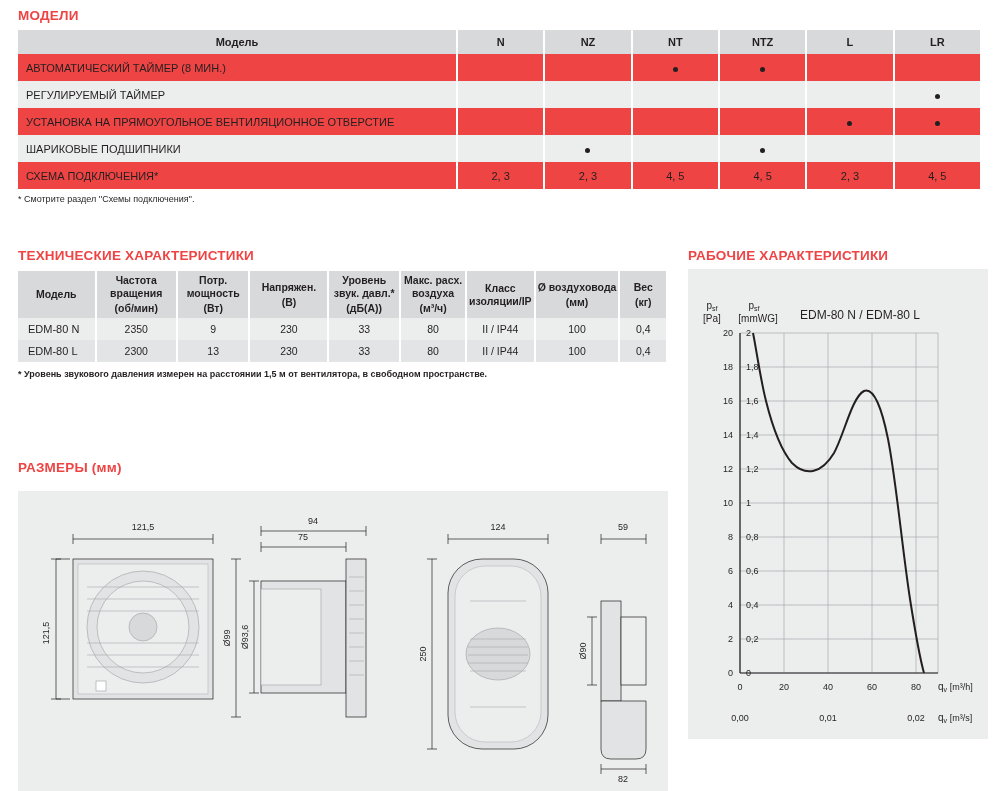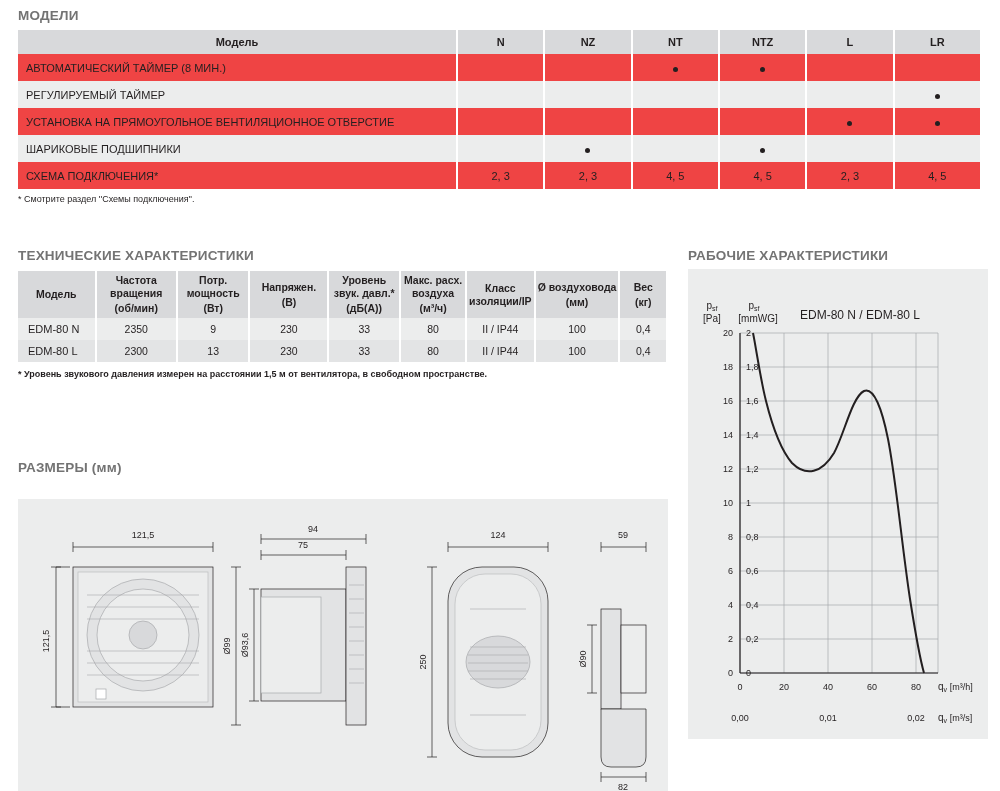--- a/index.html
+++ b/index.html
@@ -18,21 +18,21 @@
   .page {
     position: relative;
     width: 1000px;
     height: 791px;
   }
   h2.section-title {
     font-size: 13.5px;
     font-weight: bold;
     margin: 0;
     letter-spacing: 0.2px;
-    color: #737373;
+    color: #ef4444;
   }
   
   #models-block {
     position: absolute;
     left: 18px;
     top: 8px;
     width: 964px;
   }
   #models-block .section-title { margin-bottom: 7px; }
   table.models {
@@ -123,21 +123,21 @@
     font-weight: bold;
     color: #231f20;
   }
   
   #dims-block {
     position: absolute;
     left: 18px;
     top: 460px;
     width: 650px;
   }
-  #dims-block .section-title { margin-bottom: 24px; }
+  #dims-block .section-title { margin-bottom: 16px; }
   .dims-panel {
     width: 650px;
     height: 360px;
     background: #eceded;
     position: relative;
   }
   .dims-caption {
     position: absolute;
     font-size: 12px;
     color: #231f20;

